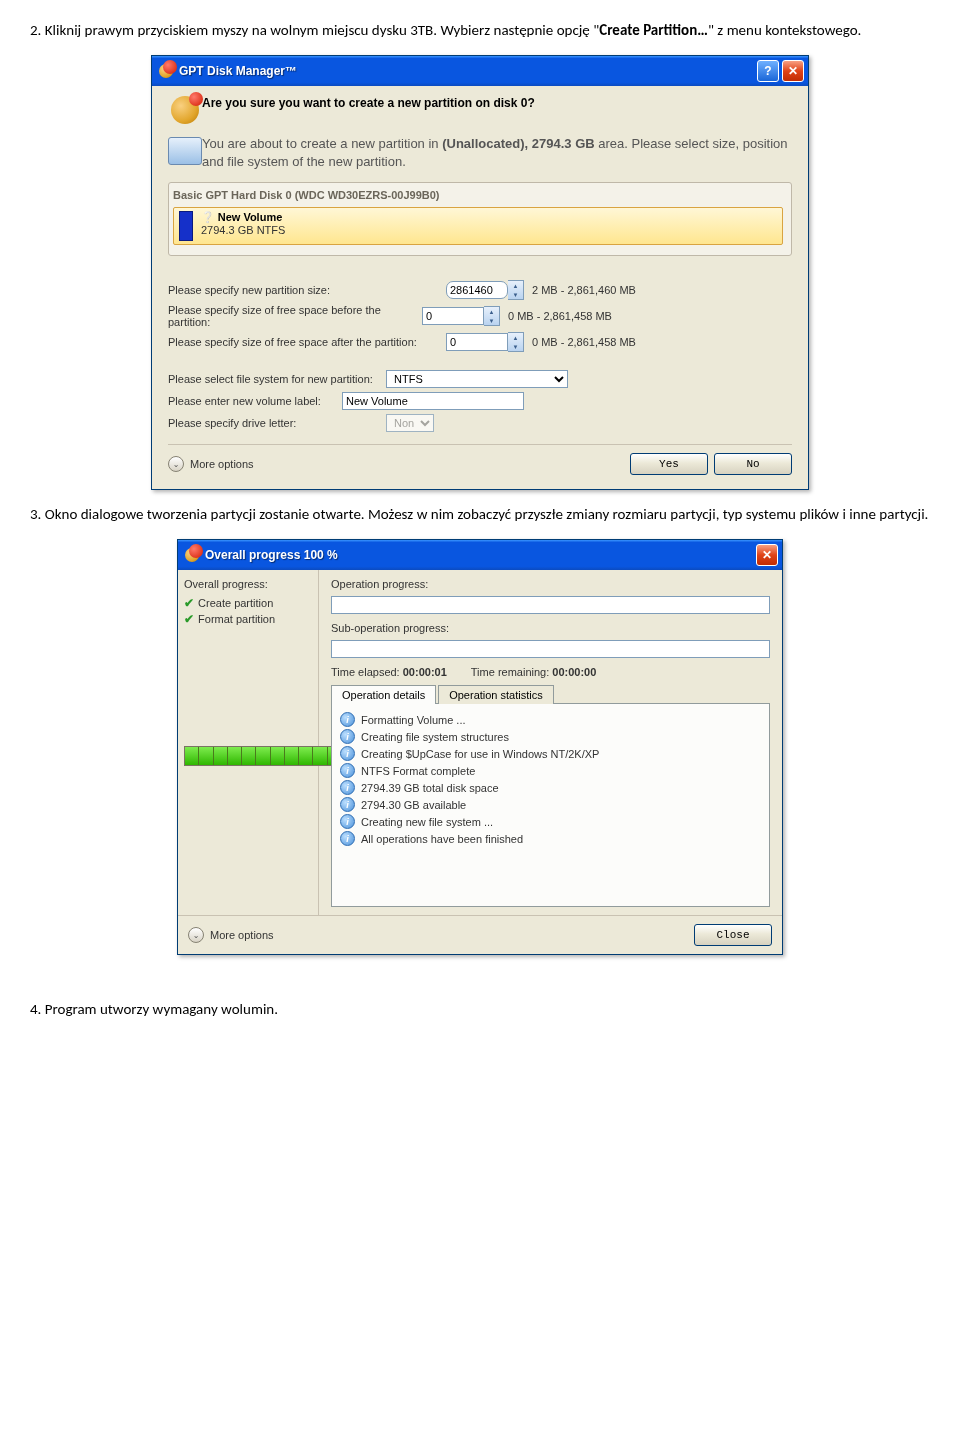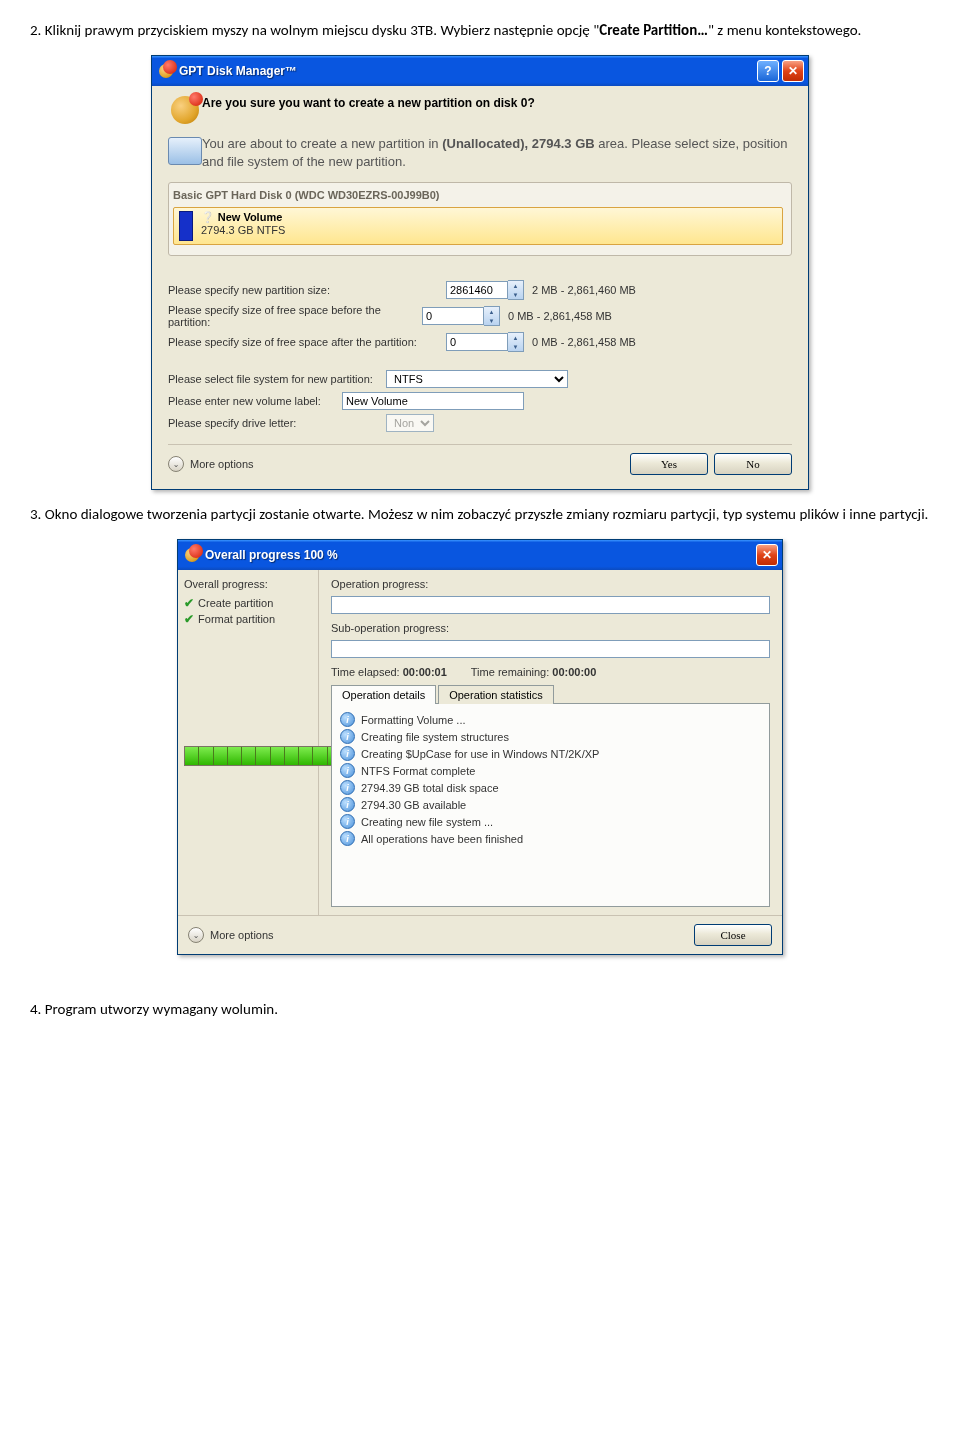--- a/index.html
+++ b/index.html
@@ -31,21 +31,21 @@
 .flabel{flex:none}
 .finput{border:1px solid #7f9db9;background:#fff;height:18px;padding:0 3px;font-size:11px;font-family:Tahoma,Arial,sans-serif;box-sizing:border-box}
 .spin{width:15px;height:18px;border:1px solid #7f9db9;border-left:none;background:linear-gradient(180deg,#e7f0fb,#b9d3f0);display:flex;flex-direction:column;font-size:6px;color:#3a5e8c;align-items:center;justify-content:space-around}
 .frange{margin-left:8px;color:#333}
 select.finput,input.finput{outline:none}
 .sep{height:10px}
 .footer{border-top:1px solid #c9c2b2;margin-top:12px;padding-top:8px;display:flex;align-items:center}
 .more{display:flex;align-items:center;color:#333;font-size:11px}
 .circle{width:14px;height:14px;border-radius:50%;border:1px solid #868273;background:linear-gradient(180deg,#fff,#d8d3c5);display:flex;align-items:center;justify-content:center;margin-right:6px;font-size:8px;color:#555}
 .spacer{flex:1}
-.btn{min-width:78px;height:22px;border:1px solid #003c74;background:linear-gradient(180deg,#fff,#ece9d8 45%,#d7d2c0);border-radius:3px;font-size:11px;font-family:Liberation Serif, serif;margin-left:6px;cursor:pointer}
+.btn{min-width:78px;height:22px;border:1px solid #003c74;background:linear-gradient(180deg,#fff,#ece9d8 45%,#d7d2c0);border-radius:3px;font-size:11px;font-family:Liberation Mono, monospace;margin-left:6px;cursor:pointer}
 
 .body2{display:flex}
 .side{width:128px;flex:none;border-right:1px solid #c9c2b2;padding:8px 6px;background:#ece9d8}
 .oplabel{font-size:11px;color:#333;margin-bottom:6px}
 .step{display:flex;align-items:center;font-size:11px;color:#333;margin:2px 0}
 .chk{color:#2a9a2a;font-weight:bold;margin-right:4px;font-size:12px}
 .main2{flex:1;padding:8px 12px 8px 12px}
 .pbar{height:16px;border:1px solid #7f9db9;background:#fff;margin:2px 0 8px 0}
 .tabs{display:flex;margin-top:6px}
 .tab{border:1px solid #919b9c;border-bottom:none;padding:3px 10px;font-size:11px;background:#ece9d8;position:relative;top:1px;margin-right:2px}
@@ -102,21 +102,21 @@
           <span style="color:#2a6fc9;font-weight:bold;margin-right:3px">❔</span><span class="nm">New Volume</span><br>
           <span>2794.3 GB NTFS</span>
         </div>
       </div>
     </div>
 
     <div class="sep"></div>
 
     <div class="frow">
       <div class="flabel" style="width:278px">Please specify new partition size:</div>
-      <input class="finput" style="width: 62px; text-align: left;" value="2861460">
+      <input class="finput" style="width: 62px; text-align: left; border-radius: 7px;" value="2861460">
       <div class="spin">
           <span>▲</span>
           <span>▼</span>
         </div>
       <div class="frange">2 MB - 2,861,460 MB</div>
     </div>
     <div class="frow">
       <div class="flabel" style="width:254px">Please specify size of free space before the partition:</div>
       <input class="finput" style="width: 62px;" value="0">
       <div class="spin">

